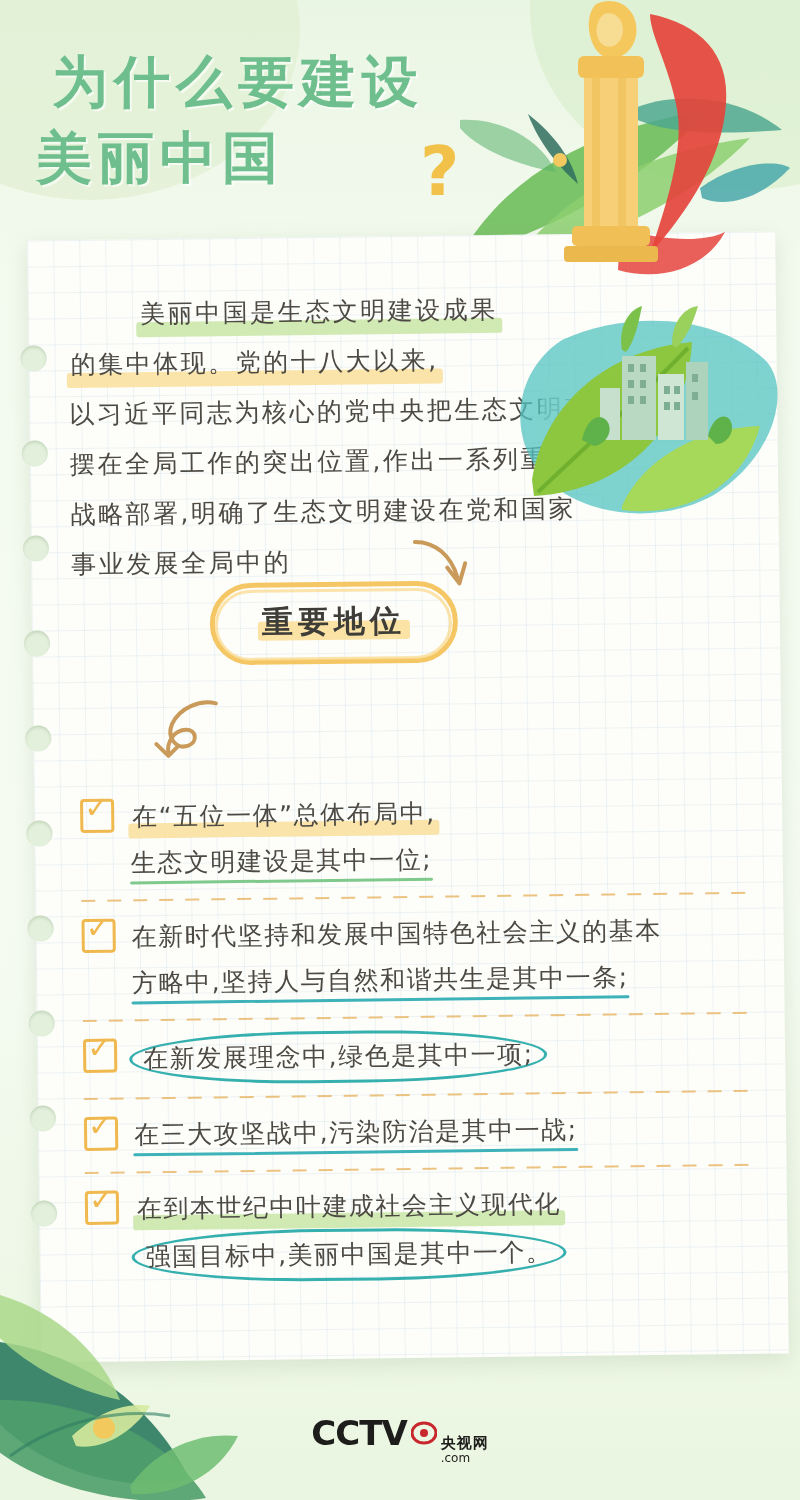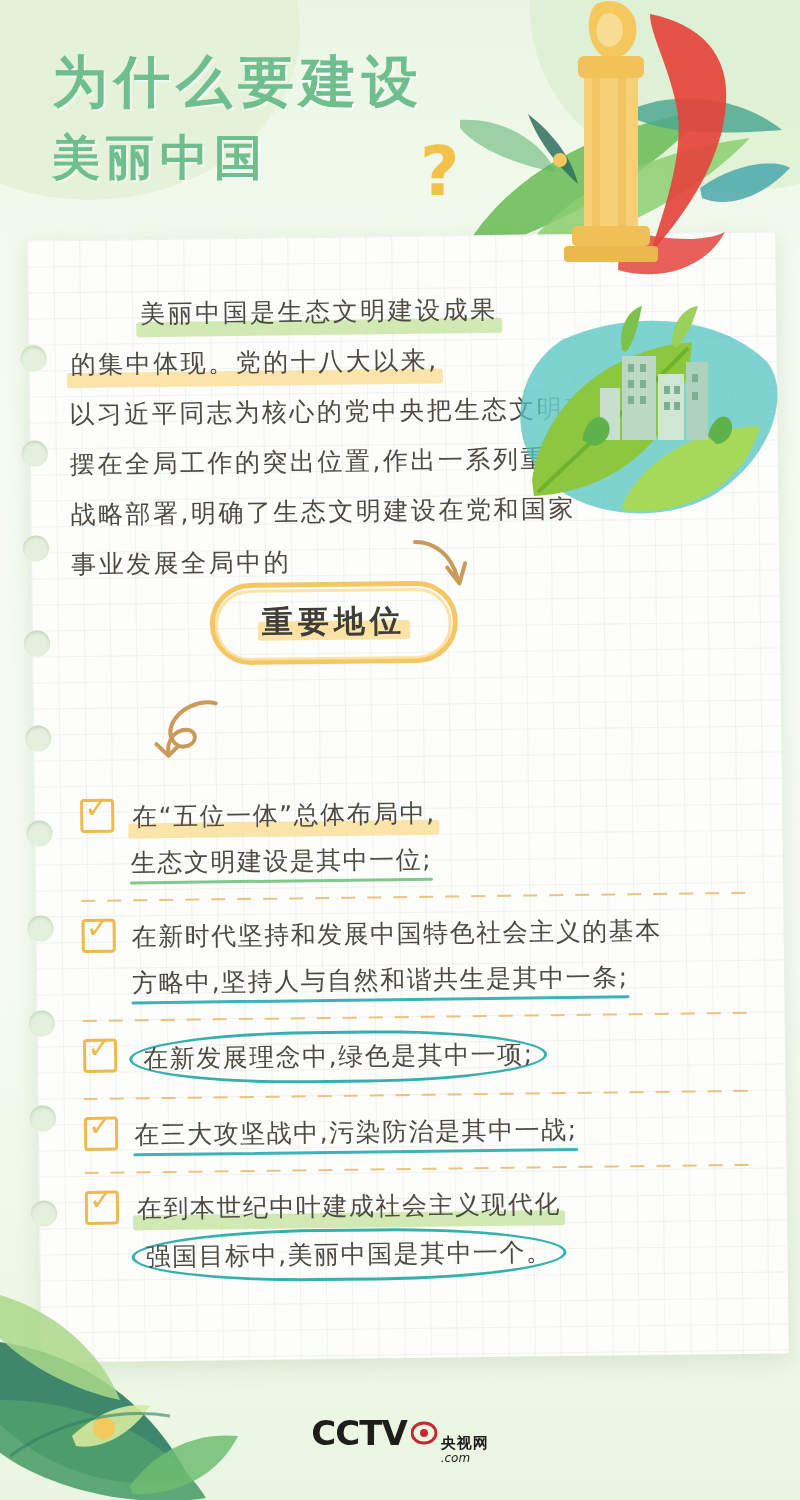--- a/index.html
+++ b/index.html
@@ -38,22 +38,22 @@
     font-weight: bold;
     letter-spacing: 6px;
     color: #6fbf8e;
     text-shadow: 2px 2px 0 rgba(255,255,255,.65);
   }
   #title1 {
     position: absolute; left: 52px; top: 52px;
     font-size: 56px; line-height: 60px;
   }
   #title2 {
-    position: absolute; left: 52px; top: 128px;
-    font-size: 48px; line-height: 60px;
+    position: absolute; left: 36px; top: 128px;
+    font-size: 56px; line-height: 60px;
   }
   #qmark {
     position: absolute; left: 420px; top: 132px;
     font-size: 68px; font-weight: bold;
     color: #f2c14a;
     font-family: "DejaVu Sans", sans-serif;
   }
 
   
   #torch-wrap { position: absolute; right: 70px; top: -6px; width: 230px; height: 300px; z-index: 5; }
@@ -254,21 +254,21 @@
     font-weight: bold;
     font-size: 34px;
     letter-spacing: -1px;
     color: #1d1d1b;
   }
   #cctv .cn {
     display: flex; flex-direction: column; line-height: 15px;
     font-family: "DejaVu Sans", sans-serif; color:#1d1d1b;margin-top:36px;
   }
   #cctv .cn b { font-size: 15px; letter-spacing: 1px; }
-  #cctv .cn span { font-size: 12px; letter-spacing: 0px; font-style: italic; }
+  #cctv .cn span { font-size: 12px; letter-spacing: 0px; }
   #ttxx {
     font-family: "DejaVu Serif", serif;
     font-size: 36px;
     font-weight: bold;
     font-style: italic;
     color: #c8272d;
     letter-spacing: 3px;
   }
 </style>
 </head>

